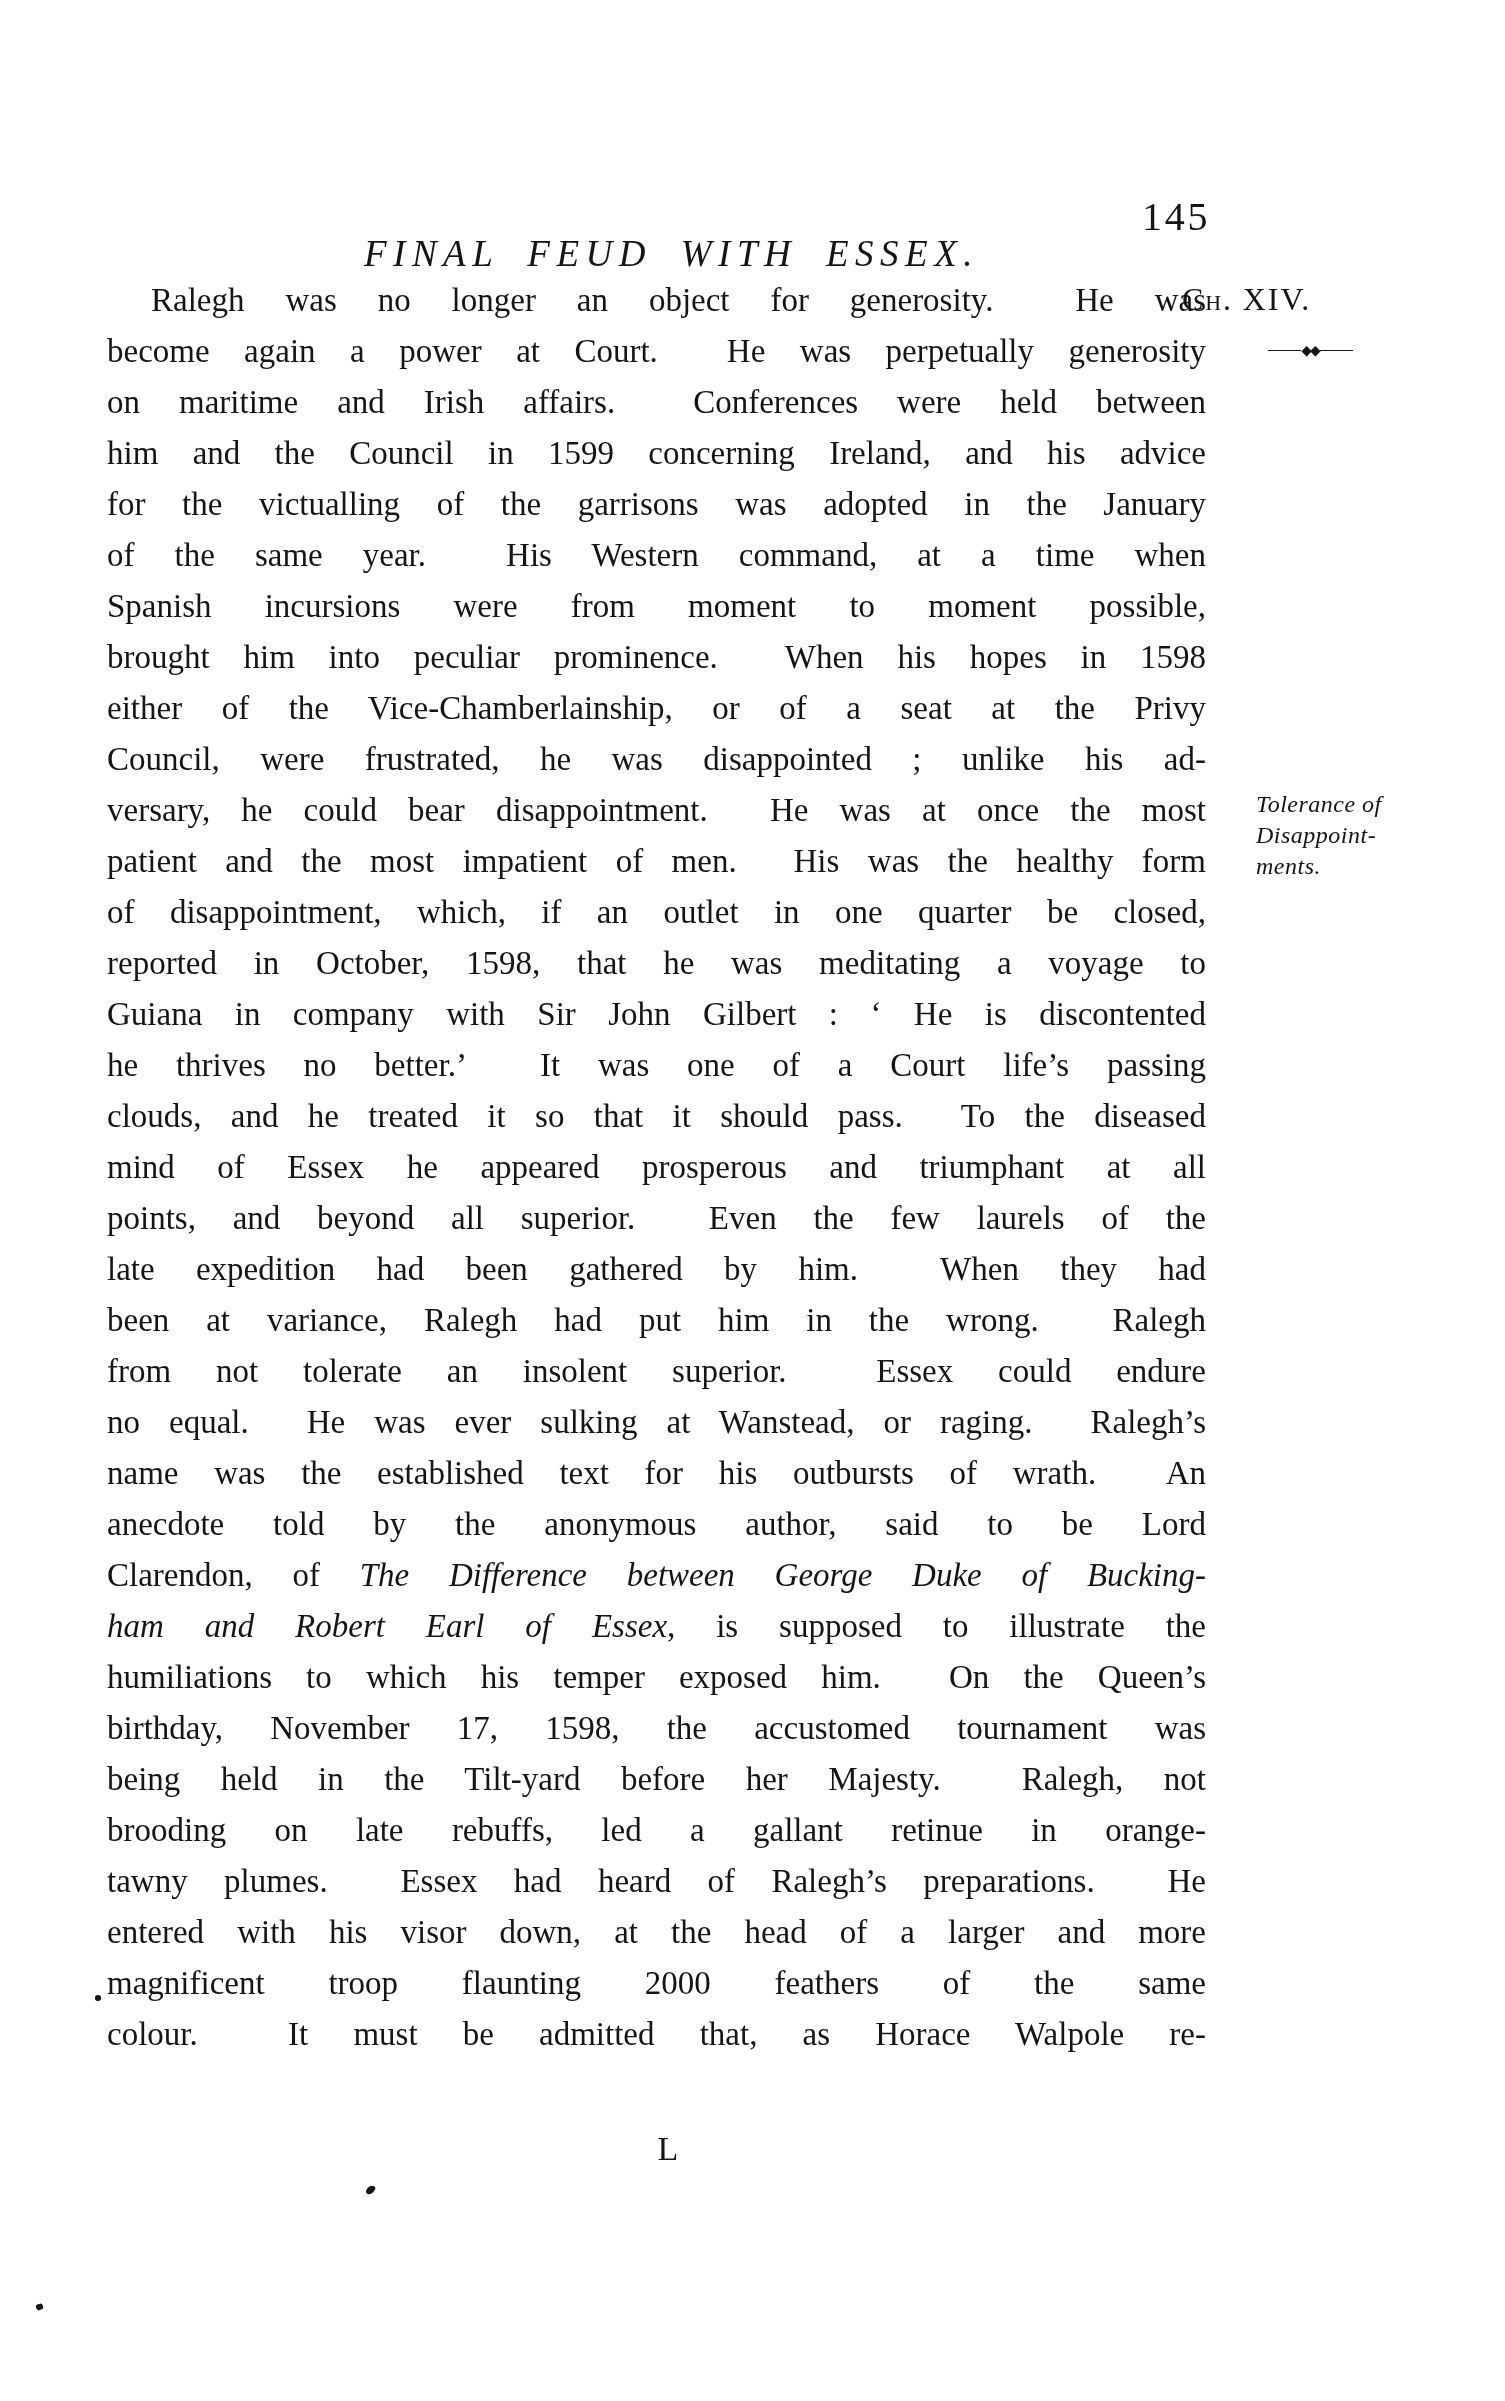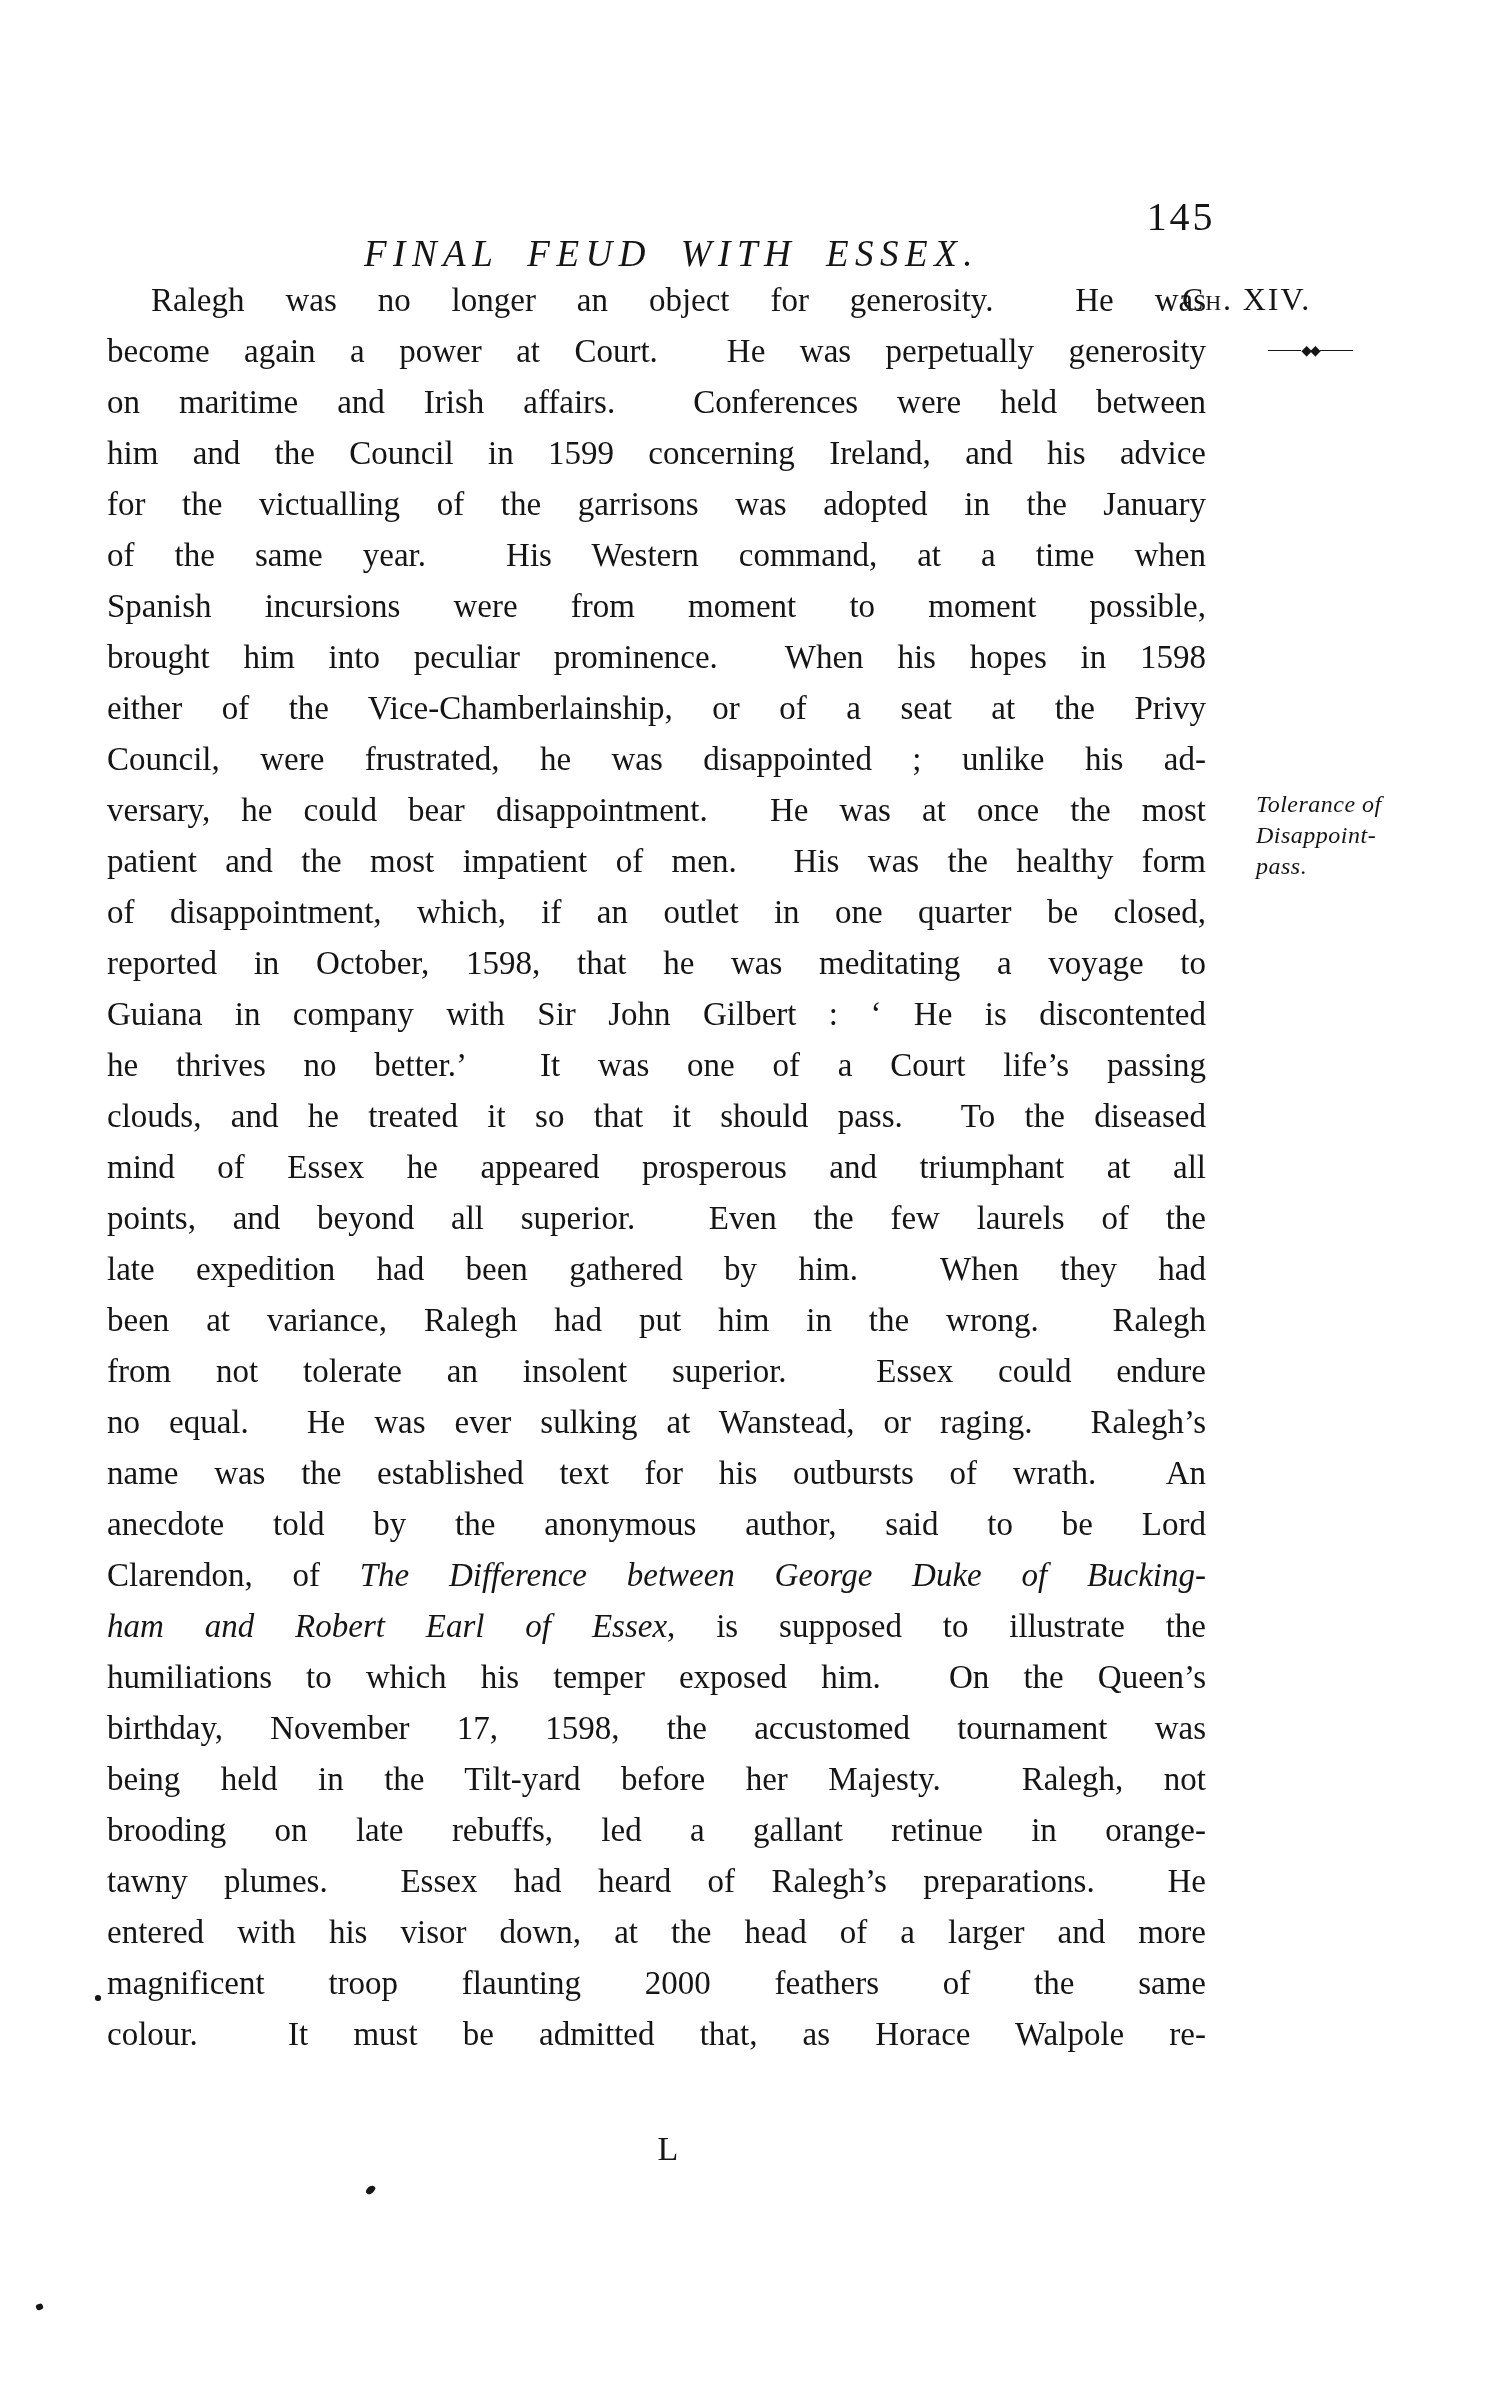--- a/index.html
+++ b/index.html
@@ -21,21 +21,21 @@
     letter-spacing: 6.5px;
     word-spacing: 13px;
     white-space: nowrap;
     margin-top: 44px;
   }
   .page-number {
     position: absolute;
     left: 1142px;
     top: 193px;
     width: 78px;
-    text-align: center;
+    text-align: left;
     font-size: 40px;
     letter-spacing: 2.8px;
   }
   .chapter-note {
     position: absolute;
     left: 1182px;
     top: 281px;
     font-size: 32px;
     font-variant-caps: small-caps;
     letter-spacing: 1.9px;
@@ -113,21 +113,21 @@
 
   <div class="chapter-divider">
     <span class="rule"></span>
     <span class="diamonds">◆◆</span>
     <span class="rule"></span>
   </div>
 
   <div class="margin-note">
     <div>Tolerance of</div>
     <div>Disappoint-</div>
-    <div>pass.</div>
+    <div>ments.</div>
   </div>
 
   <div class="body-text">
       <div class="line indent"><span>Ralegh was no longer an object for generosity.  He was</span></div>
       <div class="line"><span>become again a power at Court.  He was perpetually generosity</span></div>
       <div class="line"><span>on maritime and Irish affairs.  Conferences were held between</span></div>
       <div class="line"><span>him and the Council in 1599 concerning Ireland, and his advice</span></div>
       <div class="line"><span>for the victualling of the garrisons was adopted in the January</span></div>
       <div class="line"><span>of the same year.  His Western command, at a time when</span></div>
       <div class="line"><span>Spanish incursions were from moment to moment possible,</span></div>

